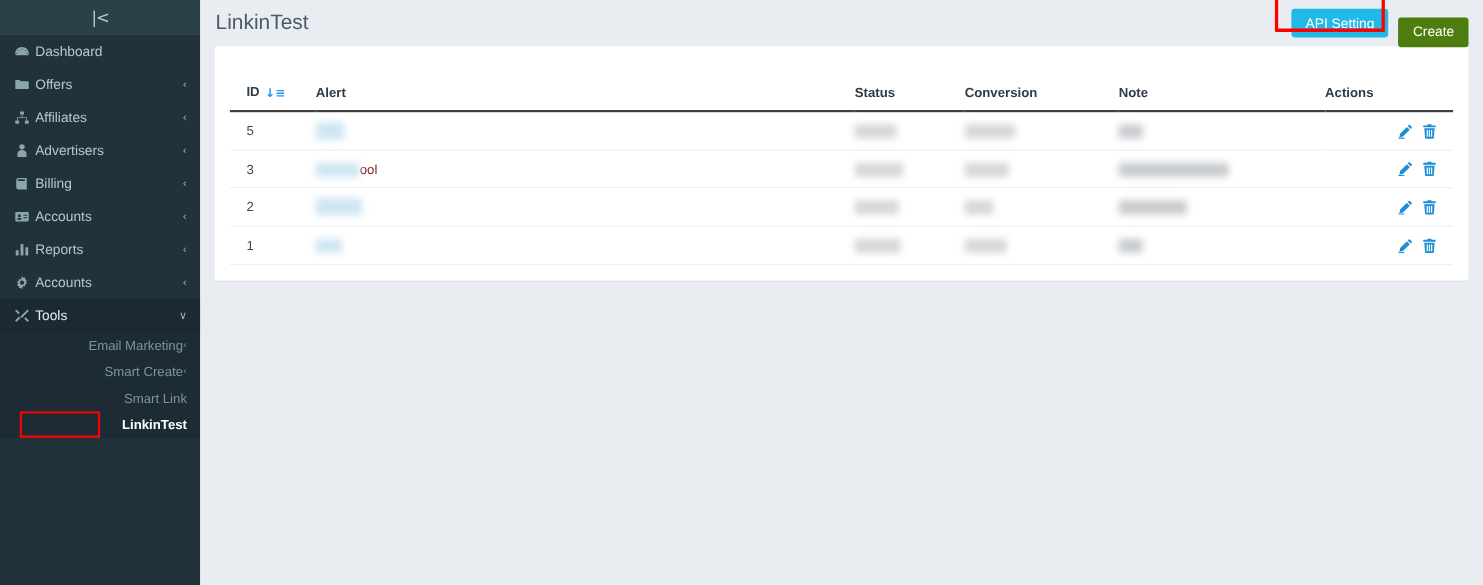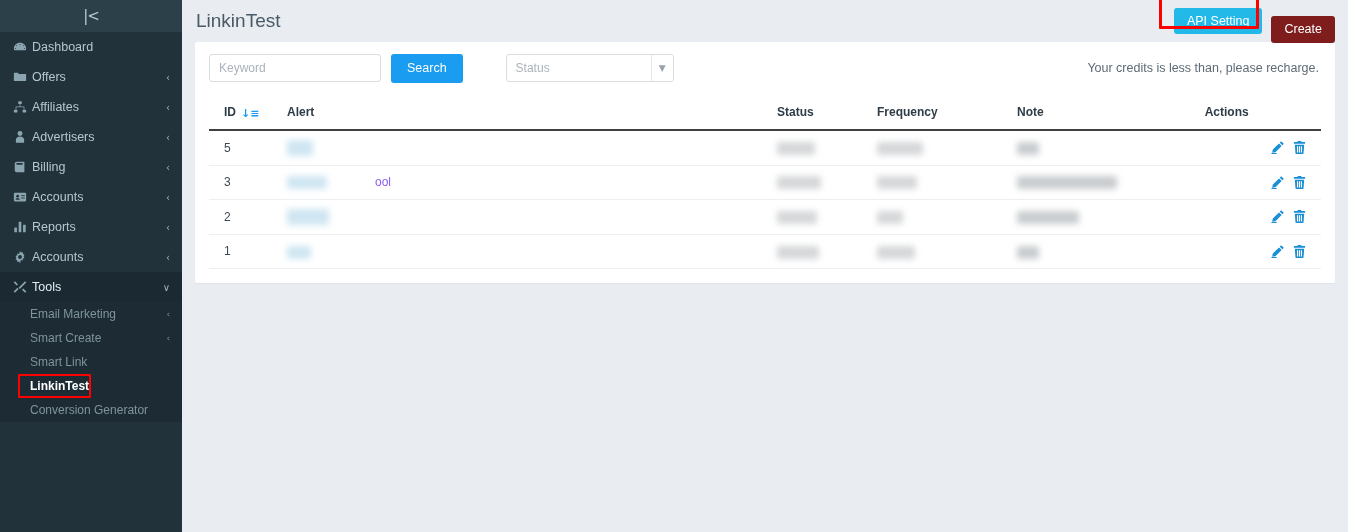--- a/index.html
+++ b/index.html
@@ -47,21 +47,21 @@
   .sb-item.active { background: #1b2a32; }
   .sb-item.active .lbl { color: #e3edf1; }
 
   .sb-sub-wrap { background: #1d2c34; }
   .sb-sub {
     height: 24px; display: flex; align-items: center;
     padding: 0 12px 0 30px;
     color: #7e949d; font-size: 12px; cursor: pointer;
     position: relative;
   }
-  .sb-sub .lbl { flex: 1; white-space: nowrap; }
+  .sb-sub .lbl { flex: 1; white-space: nowrap; text-align: right; }
   .sb-sub .caret { font-size: 9px; color: #7e949d; font-family: "DejaVu Sans", sans-serif; }
   .sb-sub.selected { }
   .sb-sub.selected .lbl { color: #ffffff; font-weight: bold; }
   .hl-box {
     position: absolute; border: 2px solid #ff0000;
     pointer-events: none; border-radius: 1px;
   }
   .sb-sub.selected .hl-box { left: 18px; top: 0px; width: 73px; height: 24px; }
 
   .sb-bottom { margin-top: auto; }
@@ -78,21 +78,21 @@
   }
   .page-title { font-size: 19px; color: #4a5a66; font-weight: normal; }
   .topbar-actions { margin-left: auto; display: flex; align-items: center; gap: 9px; position: relative; }
   .btn {
     border: none; border-radius: 3px; color: #fff;
     font-size: 12.5px; font-family: "Liberation Sans", sans-serif;
     padding: 7px 13px; cursor: pointer; line-height: 1;
     white-space: nowrap;
   }
   .btn-api { background: #22b8e8; }
-  .btn-create { background: #7f1d1d; margin-top: 17px; }
+  .btn-create { background: #4d7c0f; margin-top: 17px; }
   .api-hl {
     position: absolute; border: 3px solid #ff0000;
     left: -15px; top: -10px; width: 100px; height: 40px;
     border-radius: 1px; pointer-events: none;
   }
 
   
   .card-wrap { padding: 0 13px 0 13px; }
   .card {
     background: #ffffff; border-radius: 2px;
@@ -297,62 +297,50 @@
           <span class="lbl">Smart Create</span>
           <span class="caret">‹</span>
         </div>
         <div class="sb-sub">
           <span class="lbl">Smart Link</span>
         </div>
         <div class="sb-sub selected">
           <span class="lbl">LinkinTest</span>
           <span class="hl-box"></span>
         </div>
-        <div class="sb-sub">
-          <span class="lbl">Conversion Generator</span>
-        </div>
       </div>
 
 
     </div>
   </nav>
 
   <div class="main">
 
     <div class="topbar">
       <h1 class="page-title">LinkinTest</h1>
       <div class="topbar-actions">
         <span class="api-hl"></span>
         <button class="btn btn-api">API Setting</button>
         <button class="btn btn-create">Create</button>
       </div>
     </div>
 
     <div class="card-wrap">
       <div class="card">
 
-        <div class="filters">
-          <input class="inp" type="text" placeholder="Keyword" style="">
-          <button class="btn btn-search">Search</button>
-          <div class="select-wrap">
-            <span class="select-val">Status</span>
-            <span class="select-arrow">▼</span>
-          </div>
-          <div class="credits">Your credits is less than, please recharge.</div>
-        </div>
 
         <table class="grid">
           <thead>
             <tr>
               <th class="th-id">
                 <span>ID</span><span class="sort-ico">↓≡</span>
               </th>
               <th class="th-name">Alert</th>
               <th class="th-status">Status</th>
-              <th class="th-freq">Frequency</th>
+              <th class="th-freq">Conversion</th>
               <th class="th-note">Note</th>
               <th class="th-actions">Actions</th>
             </tr>
           </thead>
           <tbody>
 
             <tr>
               <td class="td-id">5</td>
               <td>
                 <span class="blur blur-blue" style="width:26px;height:16px;"></span>
@@ -377,21 +365,21 @@
                   <svg width="15" height="15" viewBox="0 0 16 16" fill="currentColor">
                       <path d="M6 1h4v1.2h4V4H2V2.2h4zM3 5h10l-.7 9.2c0 .5-.4.8-.9.8H4.6c-.5 0-.9-.3-.9-.8zm2.3 1.6v6.6h1.2V6.6zm2.1 0v6.6h1.2V6.6zm2.1 0v6.6h1.2V6.6z"></path>
                     </svg>
                 </span>
               </td>
             </tr>
 
             <tr>
               <td class="td-id">3</td>
               <td>
-                <span class="blur blur-blue" style="width:40px;height:13px;"></span><span style="color:#8b5cf6;margin-left:48px;">ool</span>
+                <span class="blur blur-blue" style="width:40px;height:13px;"></span><span style="color:#7f1d1d;">ool</span>
               </td>
               <td>
                 <span class="blur blur-gray" style="width:44px;height:13px;"></span>
               </td>
               <td>
                 <span class="blur blur-gray" style="width:40px;height:13px;"></span>
               </td>
               <td>
                 <span class="blur blur-gray2" style="width:100px;height:13px;"></span>
               </td>

